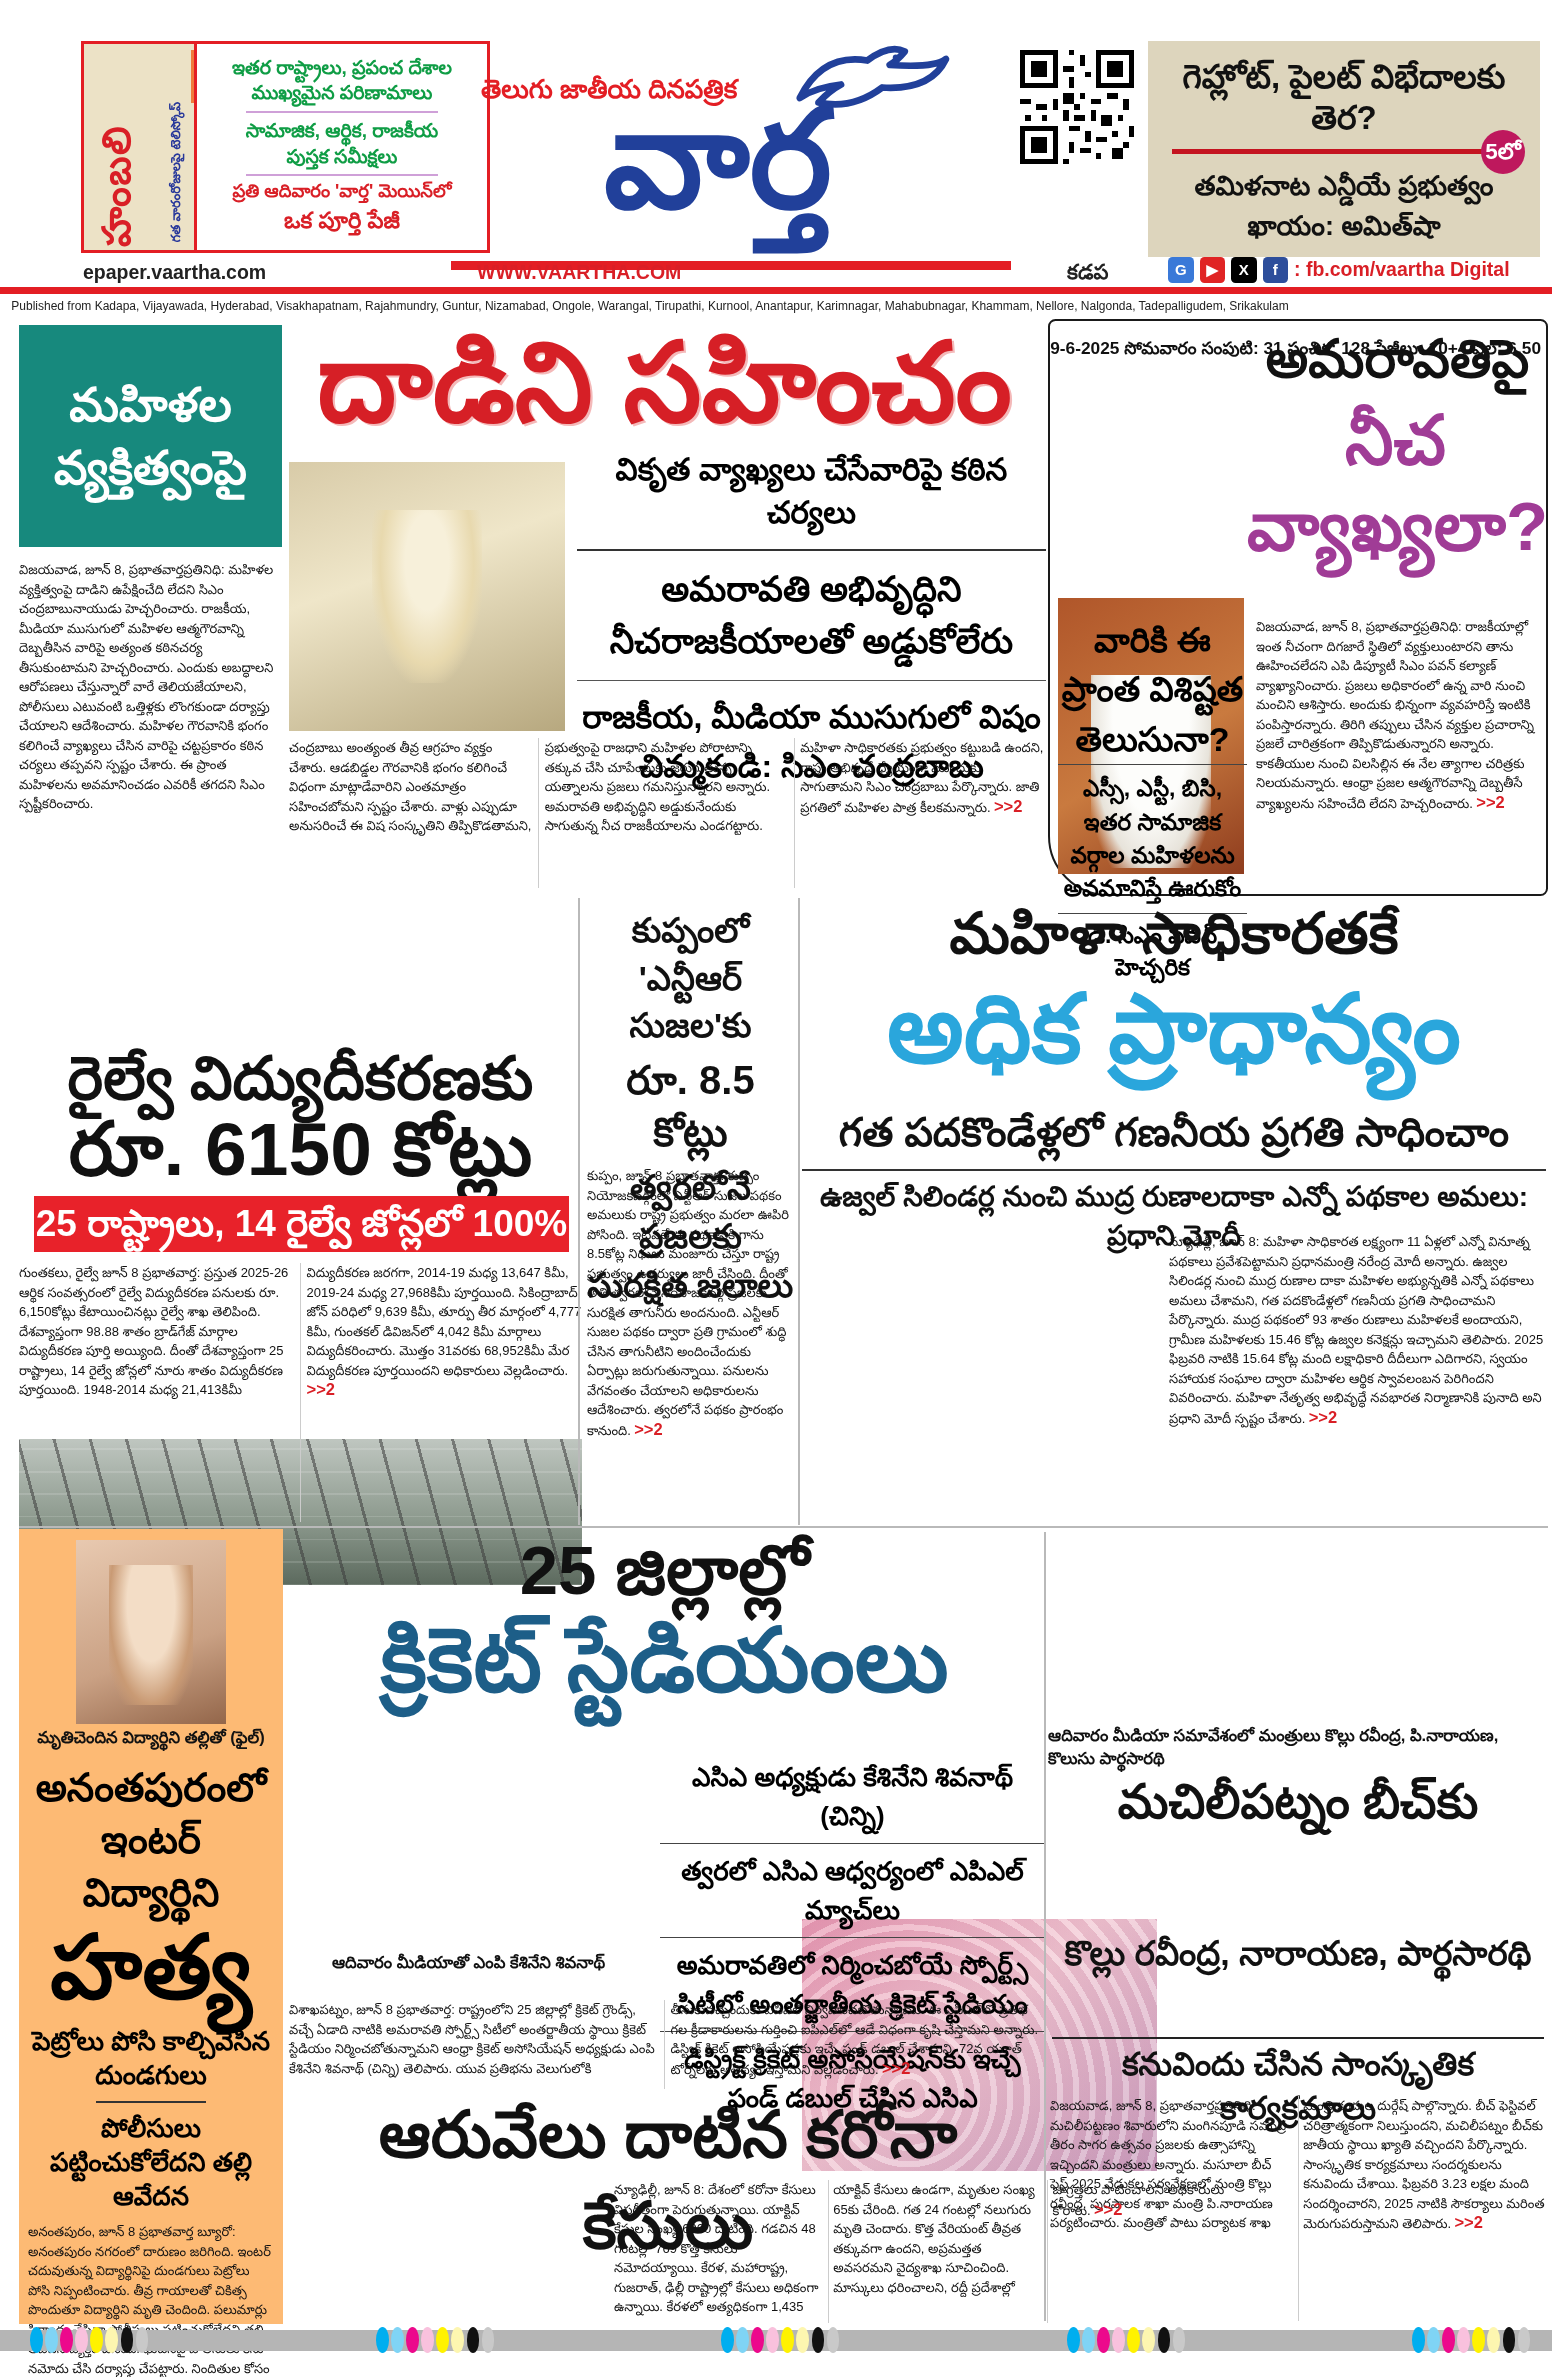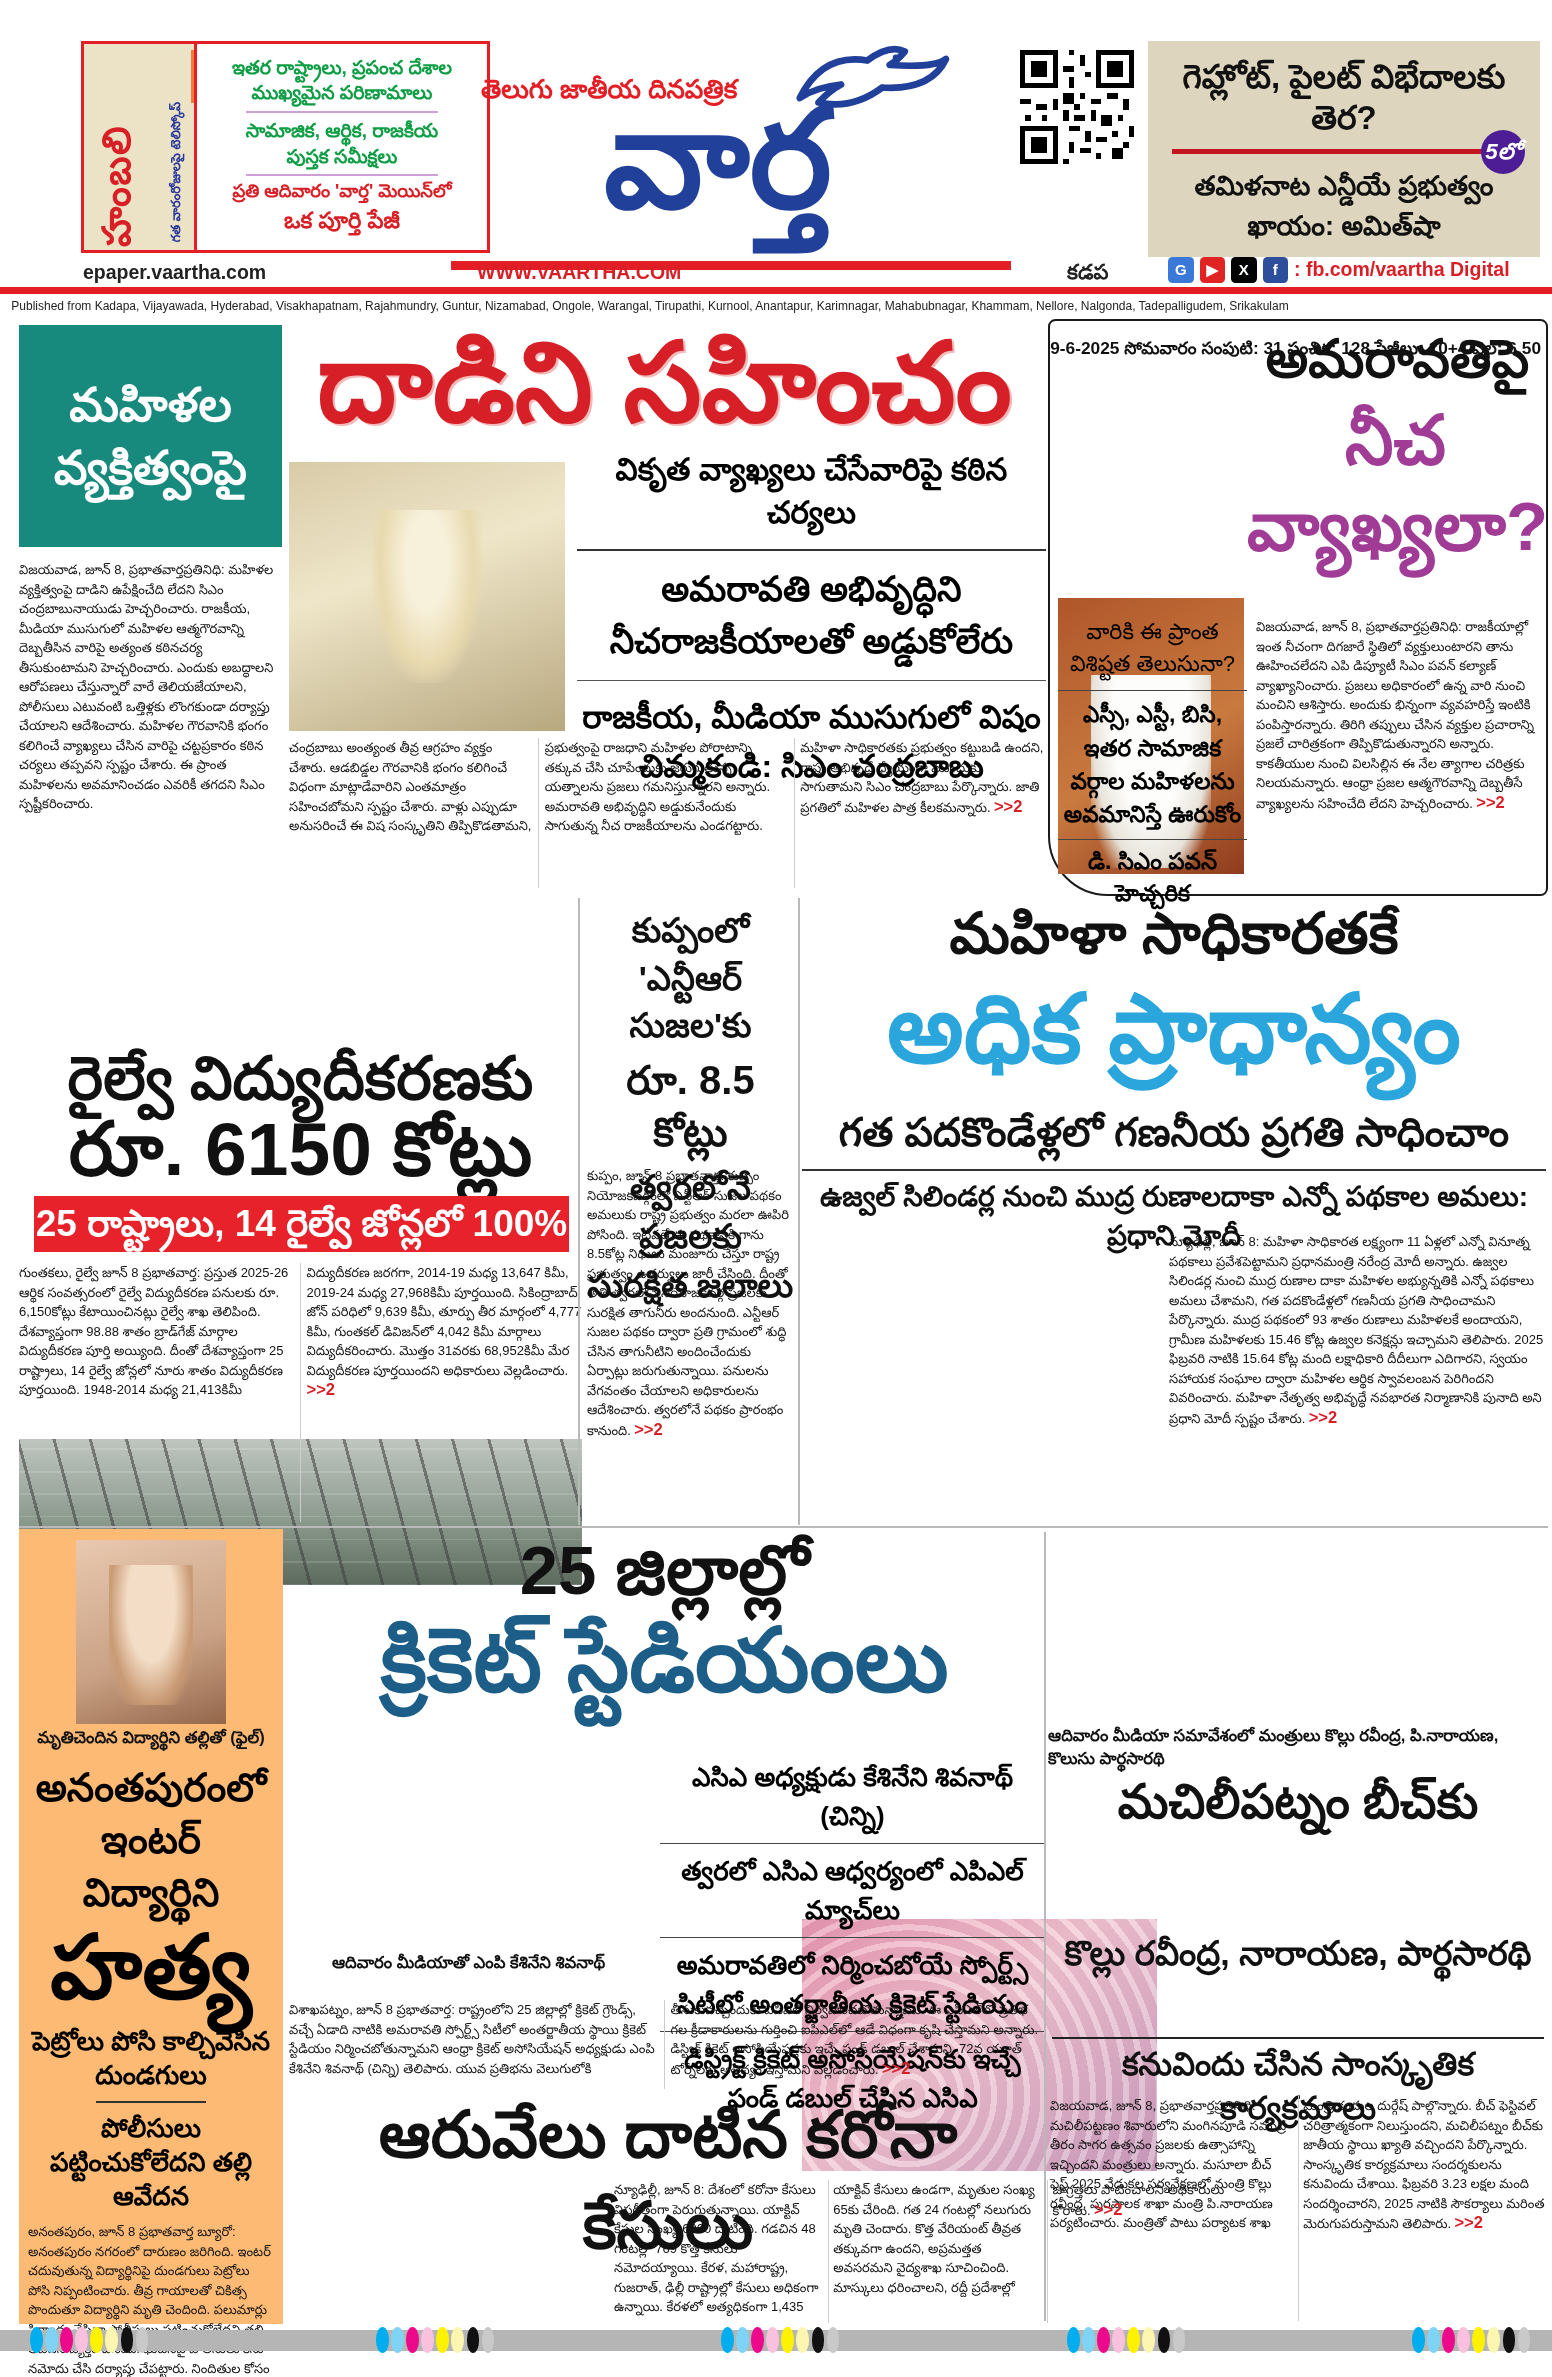--- a/index.html
+++ b/index.html
@@ -20,21 +20,21 @@
   .promo-div { width:70%; height:1.5px; background:#cfa0d8; margin:5.3px auto; }
   .promo-r1 { color:#d91f26; font-weight:bold; font-size:18px; margin-top:3px; }
   .promo-r2 { color:#d91f26; font-weight:bold; font-size:22.5px; margin-top:1.5px; }
   .tagline { left:481px; top:74px; color:#e31e24; font-size:26px; font-weight:bold; }
   .logo-text { left:440px; top:89px; width:556px; color:#21409a; font-size:139px; font-weight:bold; line-height:1; text-align:center; }
   .logo-bar { left:451px; top:261px; width:560px; height:9px; background:#e31e24; }
   .qr { left:1020px; top:50px; width:114px; height:114px; }
   .topright-box { left:1148px; top:41px; width:392px; height:216px; background:#ddd5bd; padding:15px 10.5px 7.5px; text-align:center; }
   .trb1 { font-size:33px; font-weight:bold; color:#111; line-height:1.25; }
   .trb-rule { position:relative; height:4.5px; background:#c41420; margin:10.5px 13.5px 12px; }
-  .badge5 { position:absolute; right:-9px; top:-19.5px; width:44px; height:44px; background:#4c1d95; border-radius:50%; color:#fff; font-size:22.5px; font-weight:bold; line-height:44px; text-align:center;font-style:italic; }
+  .badge5 { position:absolute; right:-9px; top:-19.5px; width:44px; height:44px; background:#be185d; border-radius:50%; color:#fff; font-size:22.5px; font-weight:bold; line-height:44px; text-align:center; }
   .trb2 { font-size:27px; font-weight:bold; color:#111; line-height:1.5; }
   .url-epaper { left:83px; top:261px; font-size:19.5px; font-weight:bold; color:#222; }
   .url-www { left:477px; top:261px; font-size:19.5px; font-weight:bold; color:#d91f26; }
   .edition { left:1067px; top:260px; font-size:21px; font-weight:bold; color:#222; }
   .social-row { left:1168px; top:257px; display:flex; align-items:center; gap:6px; }
   .sic { width:25.5px; height:25.5px; border-radius:4.5px; color:#fff; font-size:15px; font-weight:bold; text-align:center; line-height:25.5px; }
   .sic-gt { background:#3a79d8; } .sic-yt { background:#e02424; } .sic-x { background:#000; } .sic-fb { background:#2d4e9b; }
   .social-cap { color:#d91f26; font-size:19.5px; font-weight:bold; }
   .head-rule { left:0; top:287px; width:1553px; height:6.8px; background:#e31e24; }
   .dateline-l { left:11.3px; top:299px; font-size:12px; color:#222; }
@@ -61,21 +61,21 @@
   .main-head { left:285px; top:322px; width:759px; color:#d61f26; font-size:111px; font-weight:bold; text-align:center; line-height:1.1; text-shadow:2.3px 2.3px 0 #f4b9b9; }
   .sub-stack { left:577px; top:452px; width:469px; text-align:center; }
   .sub-stack .s1 { font-size:31px; font-weight:bold; padding-bottom:10.5px; border-bottom:2.3px solid #333; }
   .sub-stack .s2 { font-size:35px; font-weight:bold; padding:12px 0; border-bottom:1.5px solid #555; line-height:1.5; }
   .sub-stack .s3 { font-size:32px; font-weight:bold; padding-top:12px; line-height:1.55; }
   .main-body { left:289px; top:738px; width:755px; height:150px; column-count:3; column-gap:12px; column-rule:0.8px solid #ccc; }
   .pawan-box { left:1048px; top:319px; width:500px; height:577px; border:2.3px solid #1a1a1a; border-radius:7.5px 7.5px 7.5px 60px; }
   .pawan-kicker { left:1253px; top:331px; width:289px; font-size:53px; font-weight:bold; color:#111; text-align:center; line-height:1.05; }
   .pawan-head { left:1247px; top:398px; width:297px; font-size:69px; font-weight:bold; color:#a03c96; text-align:center; line-height:1.25; }
   .pawan-subs { left:1058px; top:616px; width:189px; text-align:center; }
-  .pawan-subs .p1 { font-size:22px; font-weight:normal; line-height:1.45; padding-bottom:10px; border-bottom:1.5px solid #444; }
+  .pawan-subs .p1 { font-size:34px; font-weight:bold; line-height:1.45; padding-bottom:0; border-bottom:1.5px solid #444; }
   .pawan-subs .p2 { font-size:25.5px; font-weight:bold; line-height:1.5; padding:7.5px 0; border-bottom:1.5px solid #444; }
   .pawan-subs .p3 { font-size:23px; font-weight:bold; line-height:1.45; padding:7.5px 0; border-bottom:1.5px solid #444; }
   .pawan-subs .p4 { font-size:23px; font-weight:bold; padding-top:7.5px; }
   .pawan-body { left:1256px; top:617px; width:284px; height:267px; }
 
   .rail-h1 { left:19px; top:1046px; width:563px; font-size:60px; font-weight:bold; color:#111; text-align:center; line-height:1.1; }
   .rail-h2 { left:19px; top:1110px; width:563px; font-size:75px; font-weight:bold; color:#111; text-align:center; line-height:1.05; }
   .rail-strip { left:34px; top:1196px; width:535px; height:56px; background:#e8222a; color:#fff; font-size:37px; font-weight:bold; text-align:center; line-height:56px; }
   .rail-body { left:19px; top:1263px; width:563px; height:259px; column-count:2; column-gap:12px; column-rule:0.8px solid #ccc; }
   .kuppam-head { left:587px; top:907px; width:207px; text-align:center; font-weight:bold; color:#111; }

